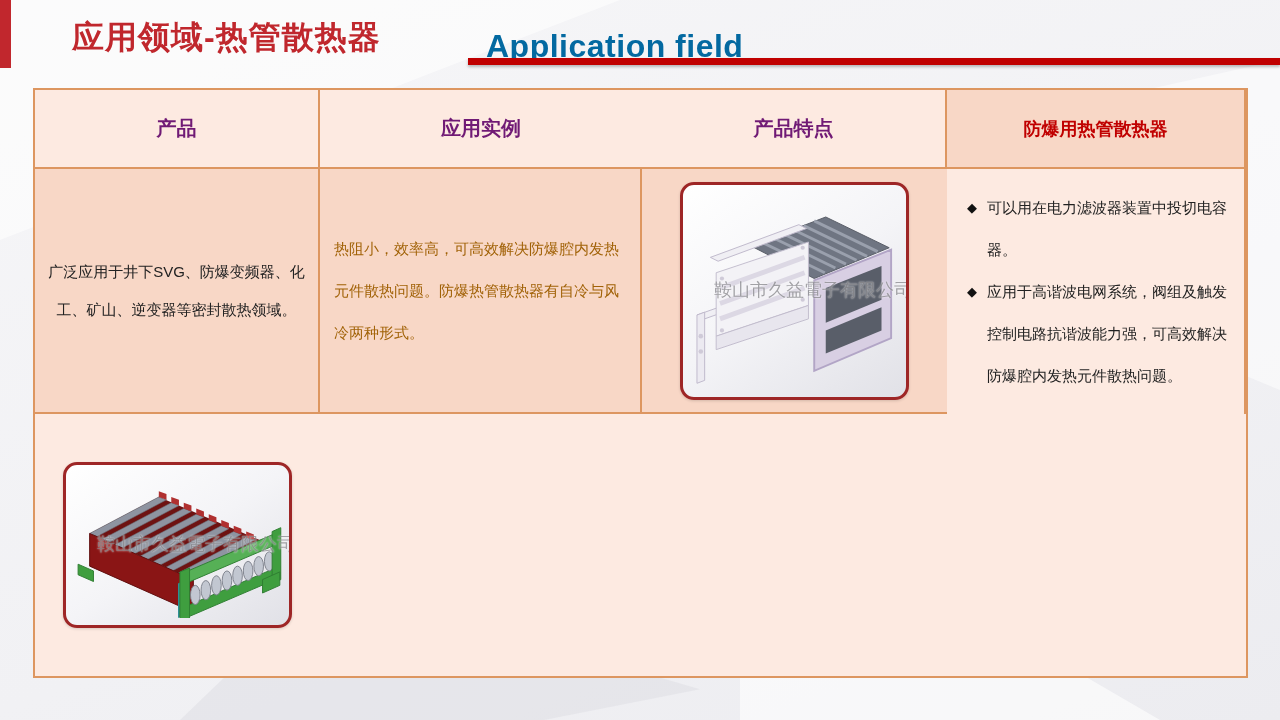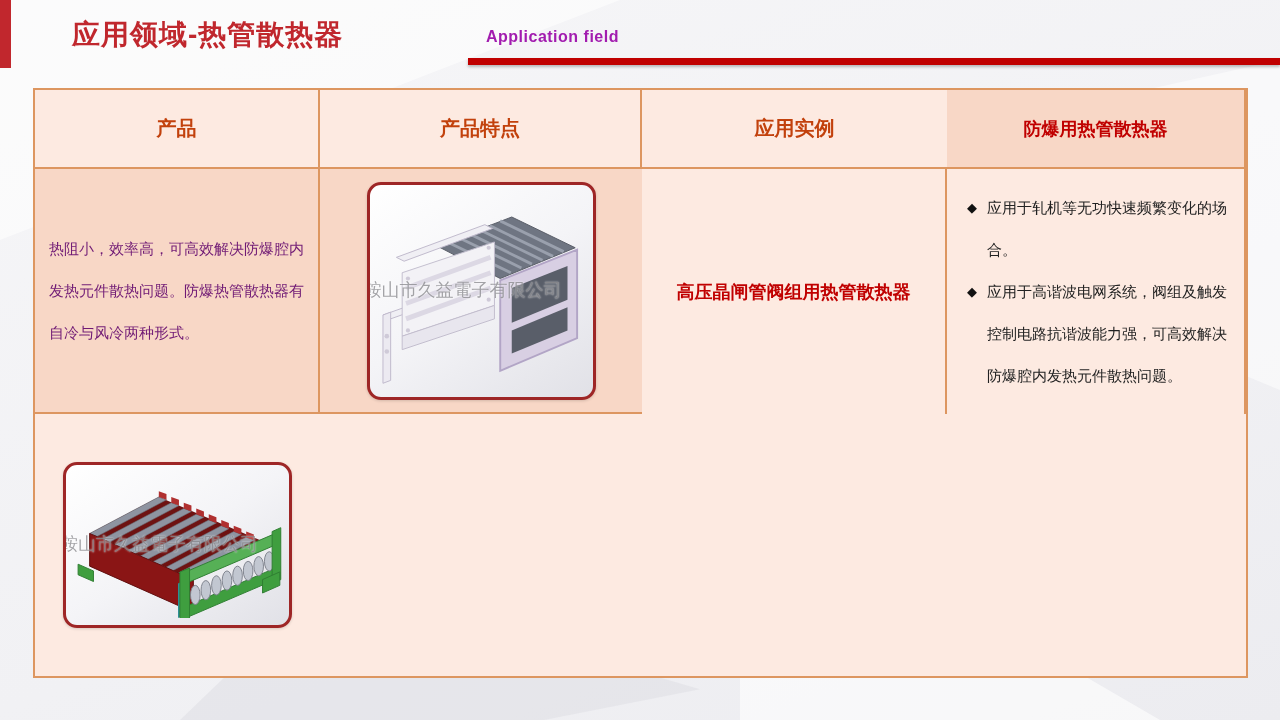--- a/index.html
+++ b/index.html
@@ -14,77 +14,78 @@
   .deco.t1{left:0;top:0;width:620px;height:240px;background:rgba(255,255,255,.55);
     clip-path:polygon(0 0,100% 0,0 100%);}
   .deco.t2{right:0;top:60px;width:520px;height:330px;background:rgba(255,255,255,.5);
     clip-path:polygon(100% 0,100% 100%,0 35%);}
   .deco.t3{left:180px;bottom:0;width:520px;height:140px;background:rgba(222,222,228,.55);
     clip-path:polygon(0 100%,28% 0,100% 78%,70% 100%);}
   .deco.t4{right:120px;bottom:0;width:420px;height:110px;background:rgba(255,255,255,.6);
     clip-path:polygon(0 60%,55% 0,100% 100%,0 100%);}
   
   .accent-bar{position:absolute;left:0;top:0;width:11px;height:68px;background:#c1272d;z-index:3;}
-  .title-zh{position:absolute;left:72px;top:16px;font-size:28px;font-weight:bold;
+  .title-zh{position:absolute;left:72px;top:16px;font-size:32px;font-weight:bold;
     color:#c0272d;z-index:3;letter-spacing:1px;}
-  .title-en{position:absolute;left:486px;top:28px;font-size:16px;font-weight:bold;
-    color:#a21caf;z-index:3;letter-spacing:.5px;}
+  .title-en{position:absolute;left:486px;top:28px;font-size:32px;font-weight:bold;
+    color:#0369a1;z-index:3;letter-spacing:.5px;}
   .title-underline{position:absolute;left:468px;top:58px;width:812px;height:7px;
     background:#c00000;z-index:3;box-shadow:0 2px 3px rgba(0,0,0,.25);}
   
   .ptable{position:absolute;left:33px;top:88px;width:1215px;height:590px;z-index:2;
     display:grid;grid-template-columns:285px 322px 305px 1fr;
     grid-template-rows:79px 245px 1fr;
     border:2px solid #dd9660;box-sizing:border-box;background:#fdeae1;}
   .cell{border-right:2px solid #dd9660;border-bottom:2px solid #dd9660;box-sizing:border-box;
     display:flex;align-items:center;justify-content:center;overflow:hidden;}
   .lastcol{border-right:none;}
   .lastrow{border-bottom:none;}
-  .hcell{background:#fdeae1;font-weight:bold;font-size:20px;color:#c2410c;}
+  .hcell{background:#fdeae1;font-weight:bold;font-size:20px;color:#701a75;}
   .r1{background:#f8d7c6;}
   .r2{background:#fdeae1;}
   .product-cell{color:#c00000;font-weight:bold;font-size:18px;text-align:center;padding:0 8px;}
   .app-center{font-size:15px;line-height:38px;text-align:center;padding:0 8px;color:#222;}
-  .feat{font-size:15px;line-height:42px;text-align:left;padding:16px 14px;color:#701a75;
+  .feat{font-size:15px;line-height:42px;text-align:left;padding:16px 14px;color:#a16207;
     justify-content:flex-start;}
   .bullets{flex-direction:column;align-items:stretch;justify-content:center;
     padding:0 6px 0 10px;}
   .bullet{display:flex;font-size:15px;line-height:42px;color:#222;text-align:left;}
   .bullet .marker{flex:none;width:30px;text-align:center;font-size:13px;color:#111;}
   .bullet .btext{flex:1;}
   
   .img-box{width:223px;height:212px;border:3px solid #9e2626;border-radius:14px;
     background:linear-gradient(145deg,#ffffff 0%,#f4f4f7 50%,#e1e1e7 100%);
     position:relative;overflow:hidden;box-shadow:0 1px 3px rgba(0,0,0,.15);}
   .img-box.small{height:160px;}
   .img-box svg{position:absolute;left:50%;top:50%;transform:translate(-50%,-50%);}
   .wm{position:absolute;left:-6px;right:-6px;top:50%;transform:translateY(-55%);
-    text-align:left;font-size:18px;color:#8f8f93;opacity:.8;white-space:nowrap;
+    text-align:right;font-size:18px;color:#8f8f93;opacity:.8;white-space:nowrap;
     text-shadow:0 0 2px #ffffff;z-index:4;letter-spacing:0;}
 </style>
 </head>
 <body>
 
 <div class="deco t1"></div>
 <div class="deco t2"></div>
 <div class="deco t3"></div>
 <div class="deco t4"></div>
 
 <div class="accent-bar"></div>
 <div class="title-zh">应用领域-热管散热器</div>
 <div class="title-en">Application field</div>
 <div class="title-underline"></div>
 
 <div class="ptable">
 
   <div class="cell hcell">产品</div>
+  <div class="cell hcell lastcol">应用实例</div>
   <div class="cell hcell">产品特点</div>
-  <div class="cell hcell lastcol">应用实例</div>
 
   <div class="cell r1 product-cell">防爆用热管散热器</div>
+  <div class="cell r1 app-center">广泛应用于井下SVG、防爆变频器、化工、矿山、逆变器等密封散热领域。</div>
   <div class="cell r1 feat">热阻小，效率高，可高效解决防爆腔内发热元件散热问题。防爆热管散热器有自冷与风冷两种形式。</div>
   <div class="cell r1 lastcol">
     <div class="img-box">
       <svg width="208" height="198" viewBox="0 0 216 206">
 
         <polygon points="62,56 140,26 206,58 128,90" fill="#6f7582" stroke="#575c66" stroke-width="1"></polygon>
         <line x1="73" y1="52" x2="139" y2="84" stroke="#9aa0ad" stroke-width="3"></line>
         <line x1="84" y1="47" x2="150" y2="79" stroke="#9aa0ad" stroke-width="3"></line>
         <line x1="95" y1="43" x2="161" y2="75" stroke="#9aa0ad" stroke-width="3"></line>
         <line x1="106" y1="39" x2="172" y2="71" stroke="#9aa0ad" stroke-width="3"></line>
@@ -110,25 +111,24 @@
         <circle cx="10" cy="166" r="2.4" fill="#cfcad8"></circle>
 
         <polygon points="128,92 208,60 208,152 128,186" fill="#d8cfe3" stroke="#b2a5c6" stroke-width="2"></polygon>
         <polygon points="140,100 198,77 198,112 140,136" fill="#595e69"></polygon>
         <polygon points="140,144 198,120 198,144 140,168" fill="#595e69"></polygon>
       </svg>
       <div class="wm">鞍山市久益電子有限公司</div>
     </div>
   </div>
 
-  <div class="cell r2 product-cell lastrow">高压晶闸管阀组用热管散热器</div>
   <div class="cell r2 bullets lastrow">
     <div class="bullet">
       <span class="marker">◆</span>
-      <span class="btext">应用于轧机等无功快速频繁变化的场合。</span>
+      <span class="btext">可以用在电力滤波器装置中投切电容器。</span>
     </div>
     <div class="bullet">
       <span class="marker">◆</span>
       <span class="btext">应用于高谐波电网系统，阀组及触发控制电路抗谐波能力强，可高效解决防爆腔内发热元件散热问题。</span>
     </div>
   </div>
   <div class="cell r2 lastcol lastrow">
     <div class="img-box small">
       <svg width="208" height="146" viewBox="0 0 216 152">
 

